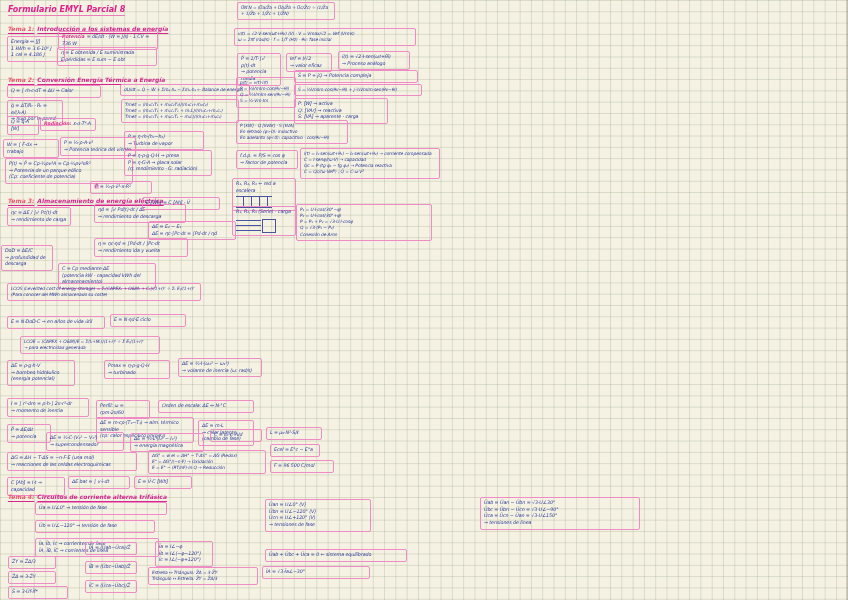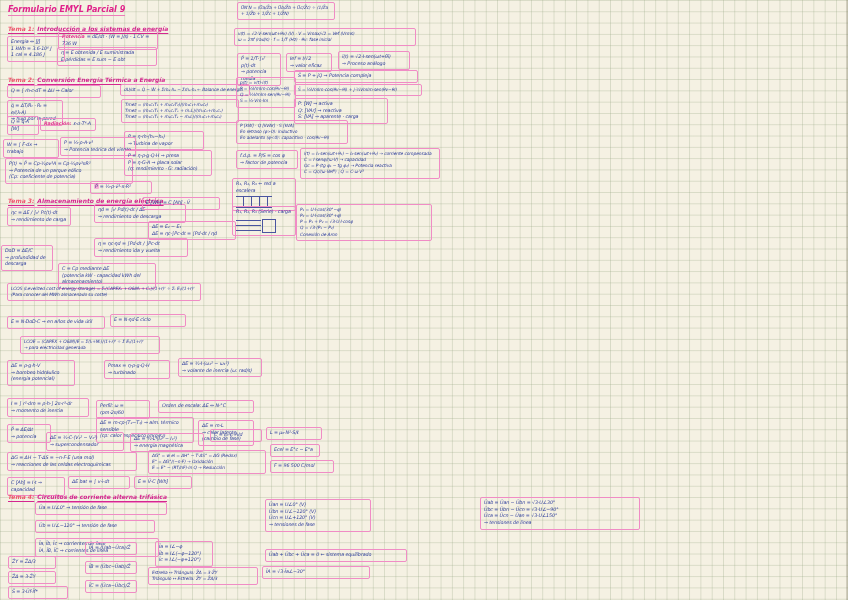--- a/index.html
+++ b/index.html
@@ -44,21 +44,21 @@
   }
   .sketch-threephase::after{
     content:"";position:absolute;right:2px;top:1px;width:12px;height:12px;border:1px solid #4a55a0;
   }
 </style>
 </head>
 <body>
 
 <div class="page">
   <div>
-      <div class="t-title" style="left: 8px; top: 5px;"><span>Formulario EMYL Parcial 9</span></div>
+      <div class="t-title" style="left: 8px; top: 5px;"><span>Formulario EMYL Parcial 8</span></div>
       <div class="t-heading" style="left: 8px; top: 25px;"><span class="lead">Tema 1:</span><span>Introducción a los sistemas de energía</span></div>
       <div class="n-box" style="left: 7px; top: 36px; width: 58px;"><span>Energía ↔ [J]
 1 kWh = 3.6·10⁶ J
 1 cal = 4.186 J</span></div>
       <div class="n-box" style="left: 58px; top: 31px; width: 100px;"><span class="lead">Potencia</span><span>= dE/dt · (W = J/s) · 1 CV = 736 W</span></div>
       <div class="n-box" style="left: 57px; top: 47px; width: 100px;"><span>η = E obtenida / E suministrada
 E pérdidas = E sum − E obt</span></div>
       <div class="t-heading" style="left: 8px; top: 76px;"><span class="lead">Tema 2:</span><span>Conversión Energía Térmica a Energía</span></div>
       <div class="n-box" style="left: 7px; top: 85px; width: 94px;"><span>Q = ∫ ṁ·c·dT = ΔU → Calor</span></div>
       <div class="n-box" style="left: 120px; top: 84px; width: 130px; font-size: 4.4px;"><span>dU/dt = Q̇ − Ẇ + Σṁₑ·hₑ − Σṁₛ·hₛ ← Balance de energía</span></div>

